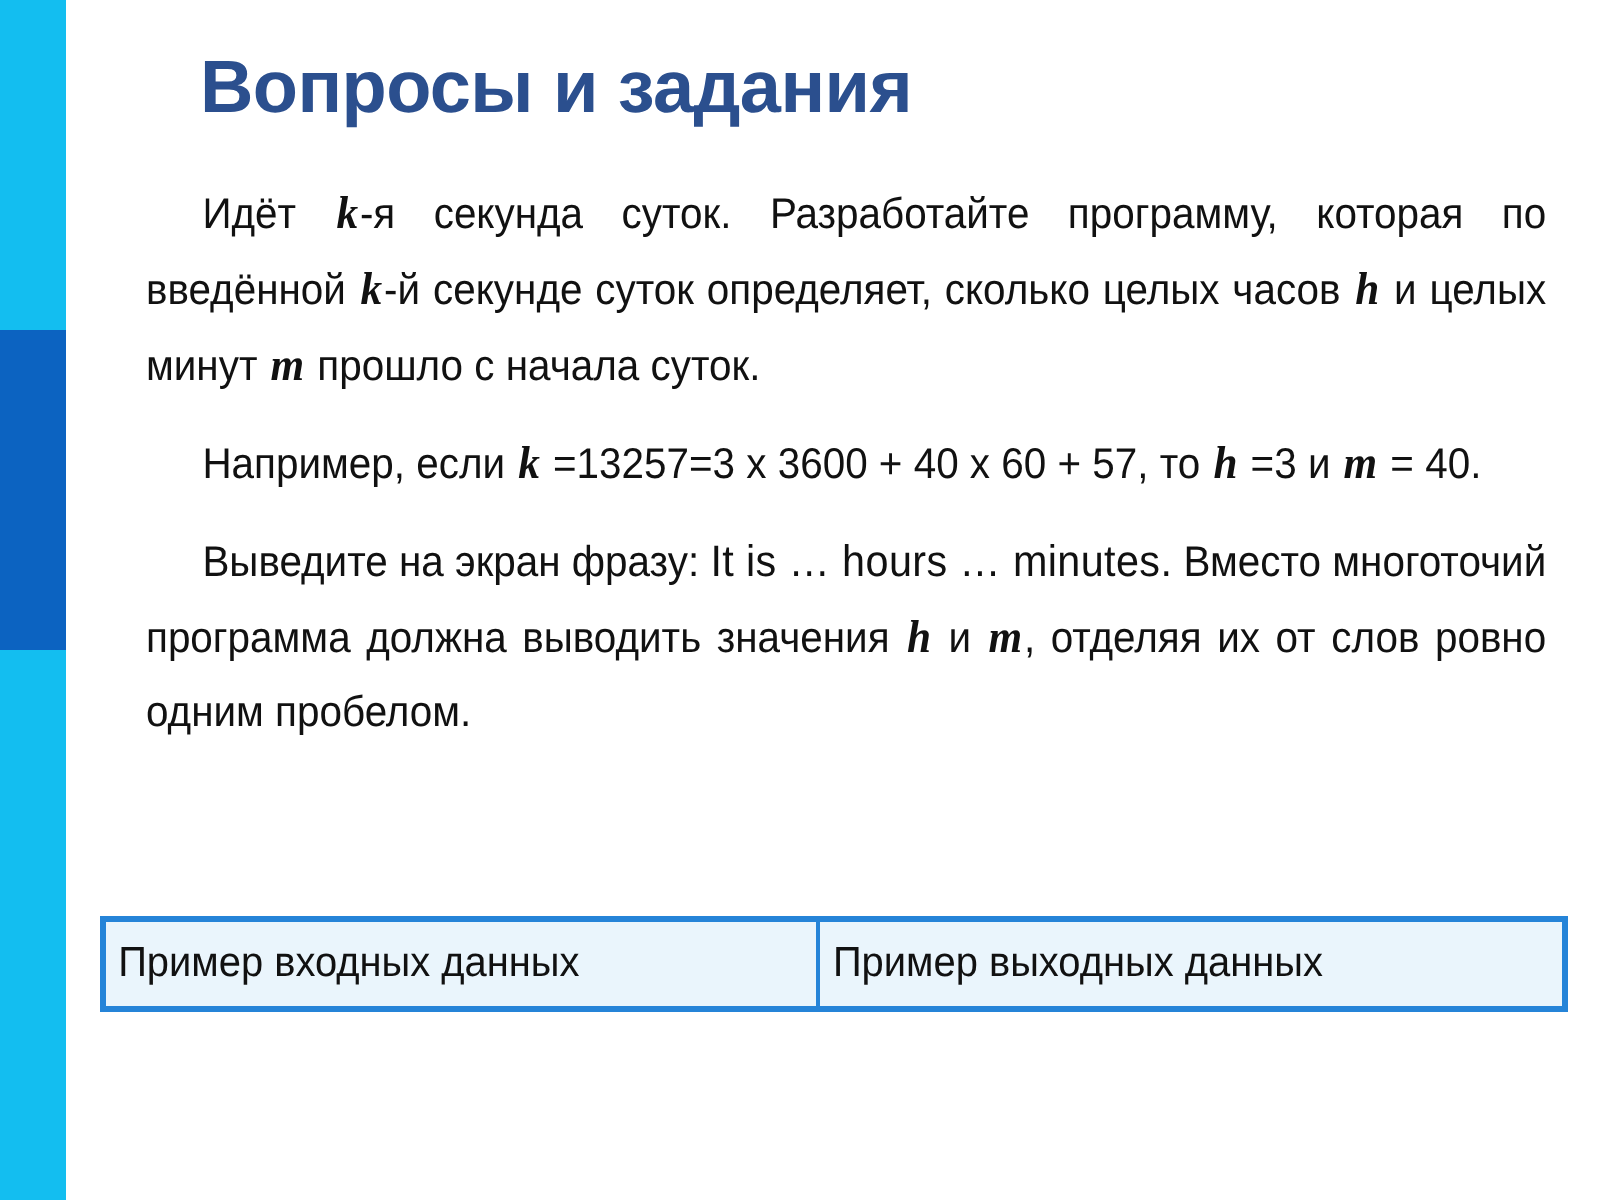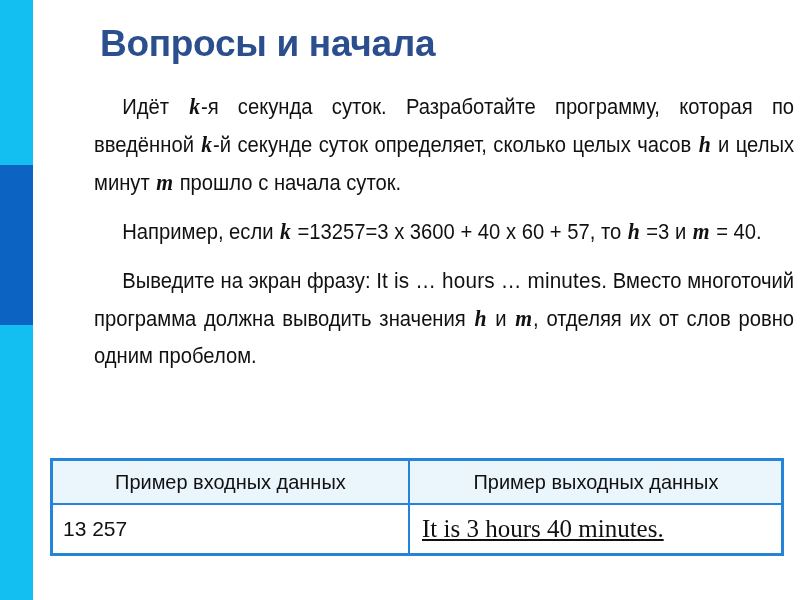--- a/index.html
+++ b/index.html
@@ -59,21 +59,21 @@
     font-size: 37px;
     line-height: 44px;
     letter-spacing: -0.3px;
     color: #2B4F8E;
     white-space: nowrap;
   }
 
   
   .body-block {
     position: absolute;
-    left: 94px;
+    left: 73px;
     top: 88px;
     width: 700px;
   }
 
   .para {
     font-family: "Liberation Sans Narrow", "Liberation Sans", sans-serif;
     font-size: 21.5px;
     line-height: 37px;
     color: #111111;
     text-align: justify;
@@ -119,21 +119,20 @@
     padding: 0;
     vertical-align: middle;
   }
   .io-table .col-a { width: 355px; }
   .io-table .col-b { width: 371px; text-decoration: underline; }
 
   .io-table thead td,
   .io-table .head-cell {
     background: #EAF5FC;
     height: 42px;
-    text-align: center;
     font-family: "Liberation Sans Narrow", "Liberation Sans", sans-serif;
     font-size: 21px;
     color: #111111;
   }
   .io-table .head-cell span {
     display: inline-block;
     transform: scaleX(0.95);
   }
 
   .io-table .body-cell {
@@ -153,38 +152,34 @@
 </style>
 </head>
 <body>
 
 <div class="slide">
 
   <div class="side-bar"></div>
   <div class="side-bar-accent"></div>
   <div class="side-gap"></div>
 
-  <div class="title">Вопросы и начала</div>
+  <div class="title">Вопросы и задания</div>
 
   <div class="body-block">
 
     <p class="para p1"><span>Идёт </span><span class="var">k</span><span>-я секунда суток. Разработайте программу, которая по введённой </span><span class="var">k</span><span>-й секунде суток определяет, сколько целых часов </span><span class="var">h</span><span> и целых минут </span><span class="var">m</span><span> прошло с начала суток.</span></p>
 
     <p class="para p2"><span>Например, если </span><span class="var">k</span><span class="plain"> =13257=3 x 3600 + 40 x 60 + 57, то </span><span class="var">h</span><span class="plain"> =3 и </span><span class="var">m</span><span class="plain"> = 40.</span></p>
 
     <p class="para p3"><span>Выведите на экран фразу: </span><span class="eng">It is … hours … minutes.</span><span> Вместо многоточий программа должна выводить значения </span><span class="var">h</span><span> и </span><span class="var">m</span><span>, отделяя их от слов ровно одним пробелом.</span></p>
 
   </div>
 
   <table class="io-table">
     <tbody>
       <tr>
         <td class="head-cell col-a"><span>Пример входных данных</span></td>
         <td class="head-cell col-b"><span>Пример выходных данных</span></td>
       </tr>
-      <tr>
-        <td class="body-cell col-a">13 257</td>
-        <td class="body-cell serif col-b">It is 3 hours 40 minutes.</td>
-      </tr>
     </tbody>
   </table>
 
 </div>
 
 </body></html>

